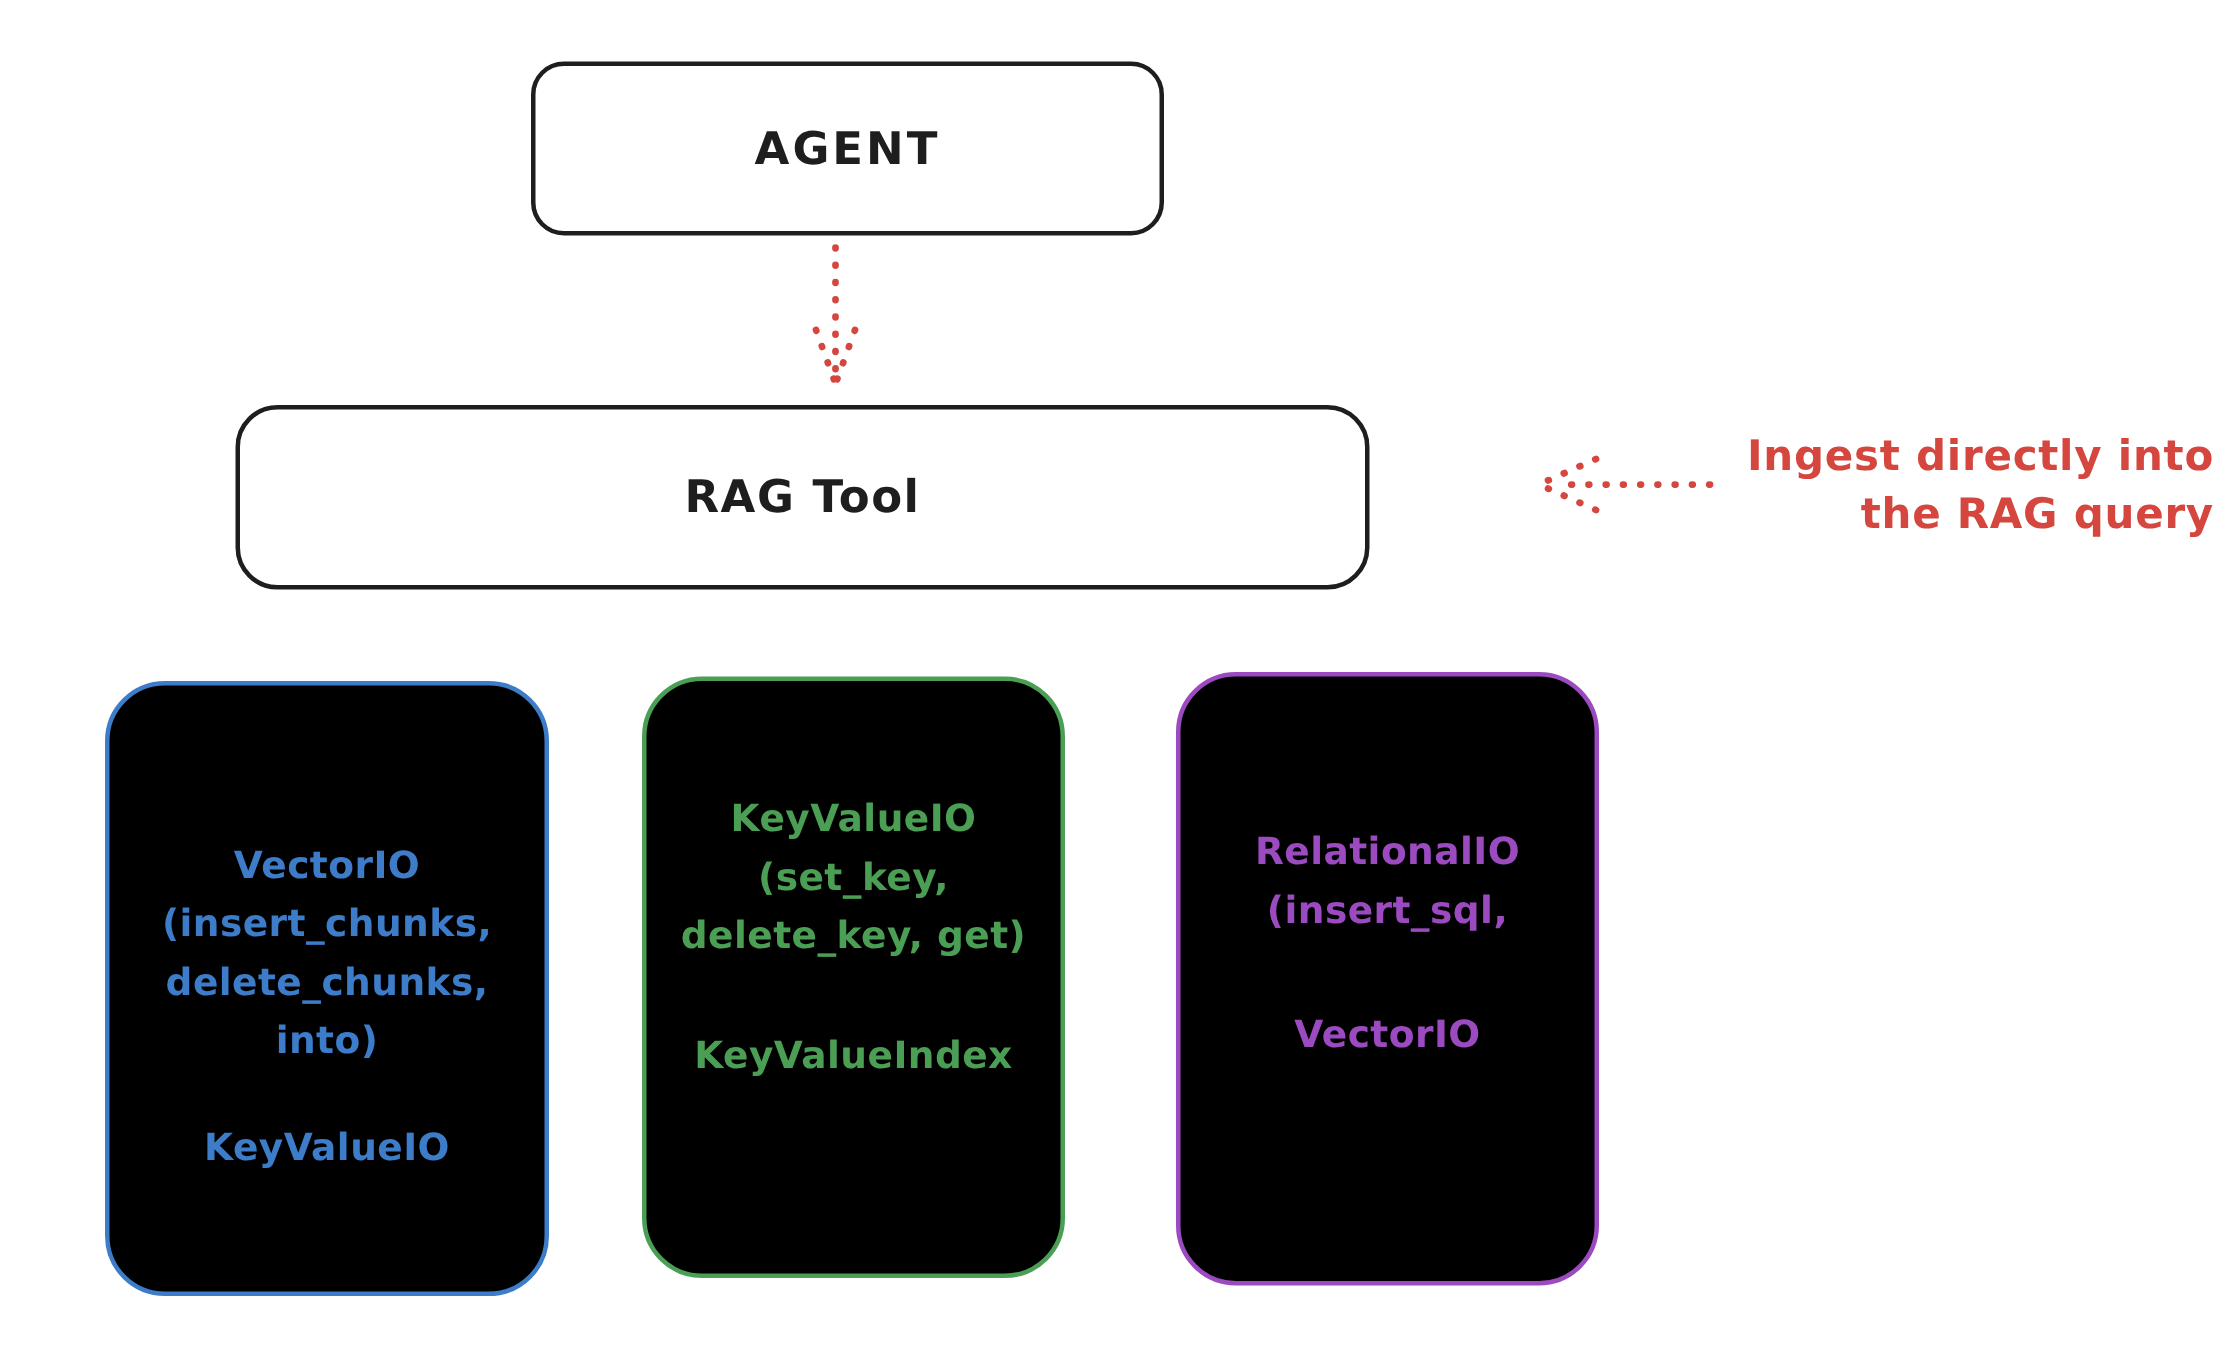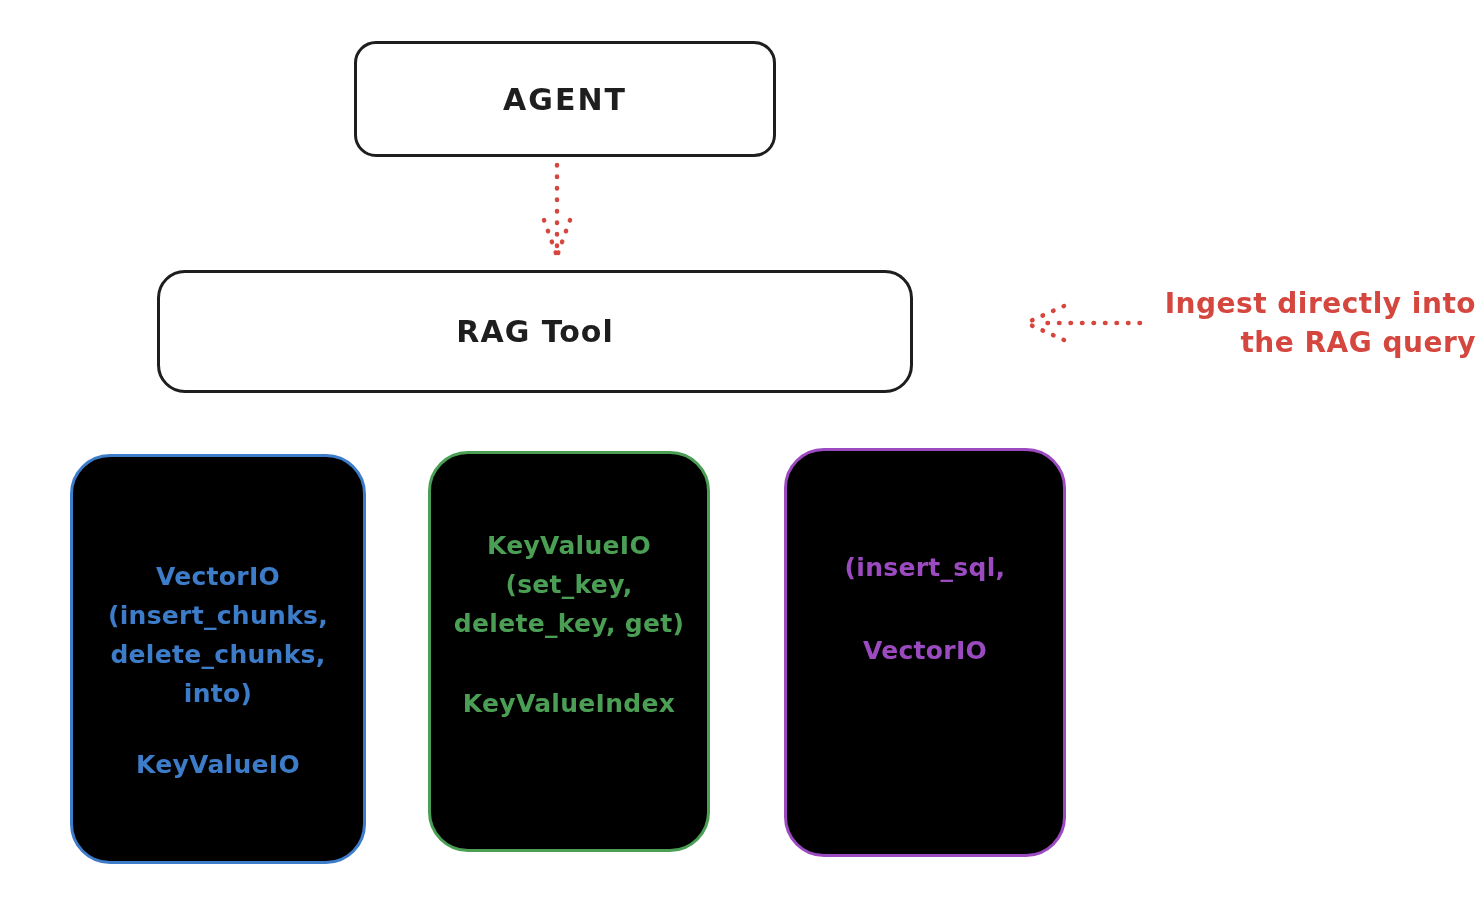--- a/index.html
+++ b/index.html
@@ -154,19 +154,20 @@
       <div>KeyValueIO</div>
       <div>(set_key,</div>
       <div>delete_key, get)</div>
       <div class="gap"></div>
       <div>KeyValueIndex</div>
     </div>
   </div>
 
   <div class="io-box io-relational">
     <div class="io-text">
+      <div>RelationalIO</div>
       <div>(insert_sql,</div>
       <div class="gap"></div>
       <div>VectorIO</div>
     </div>
   </div>
 
 </div>
 
 </body></html>

